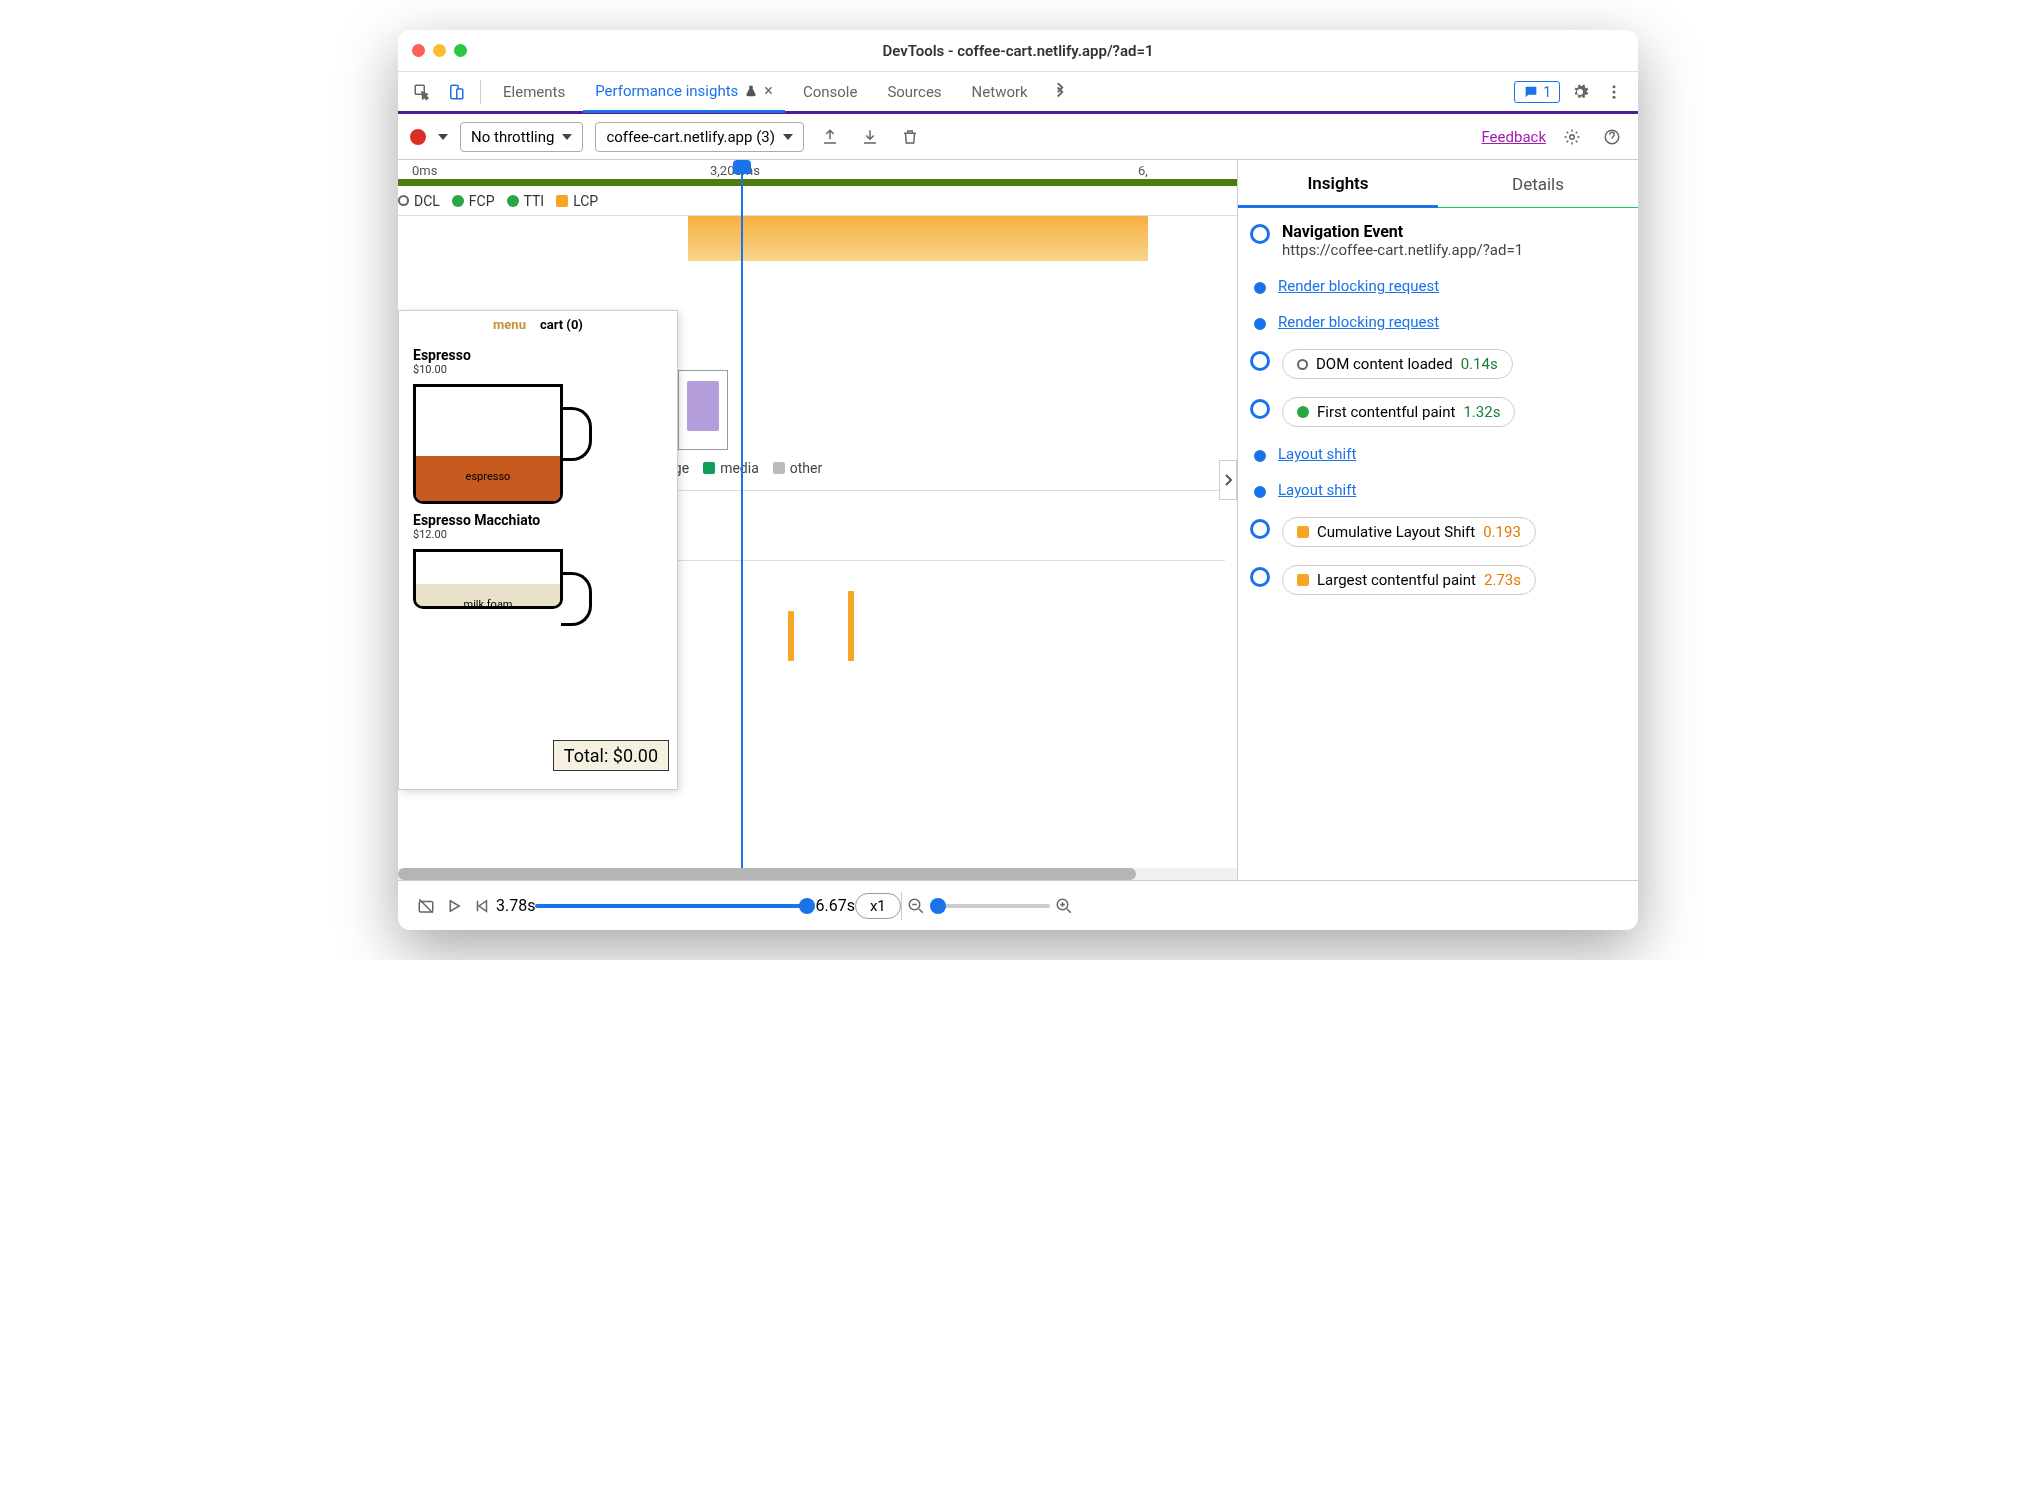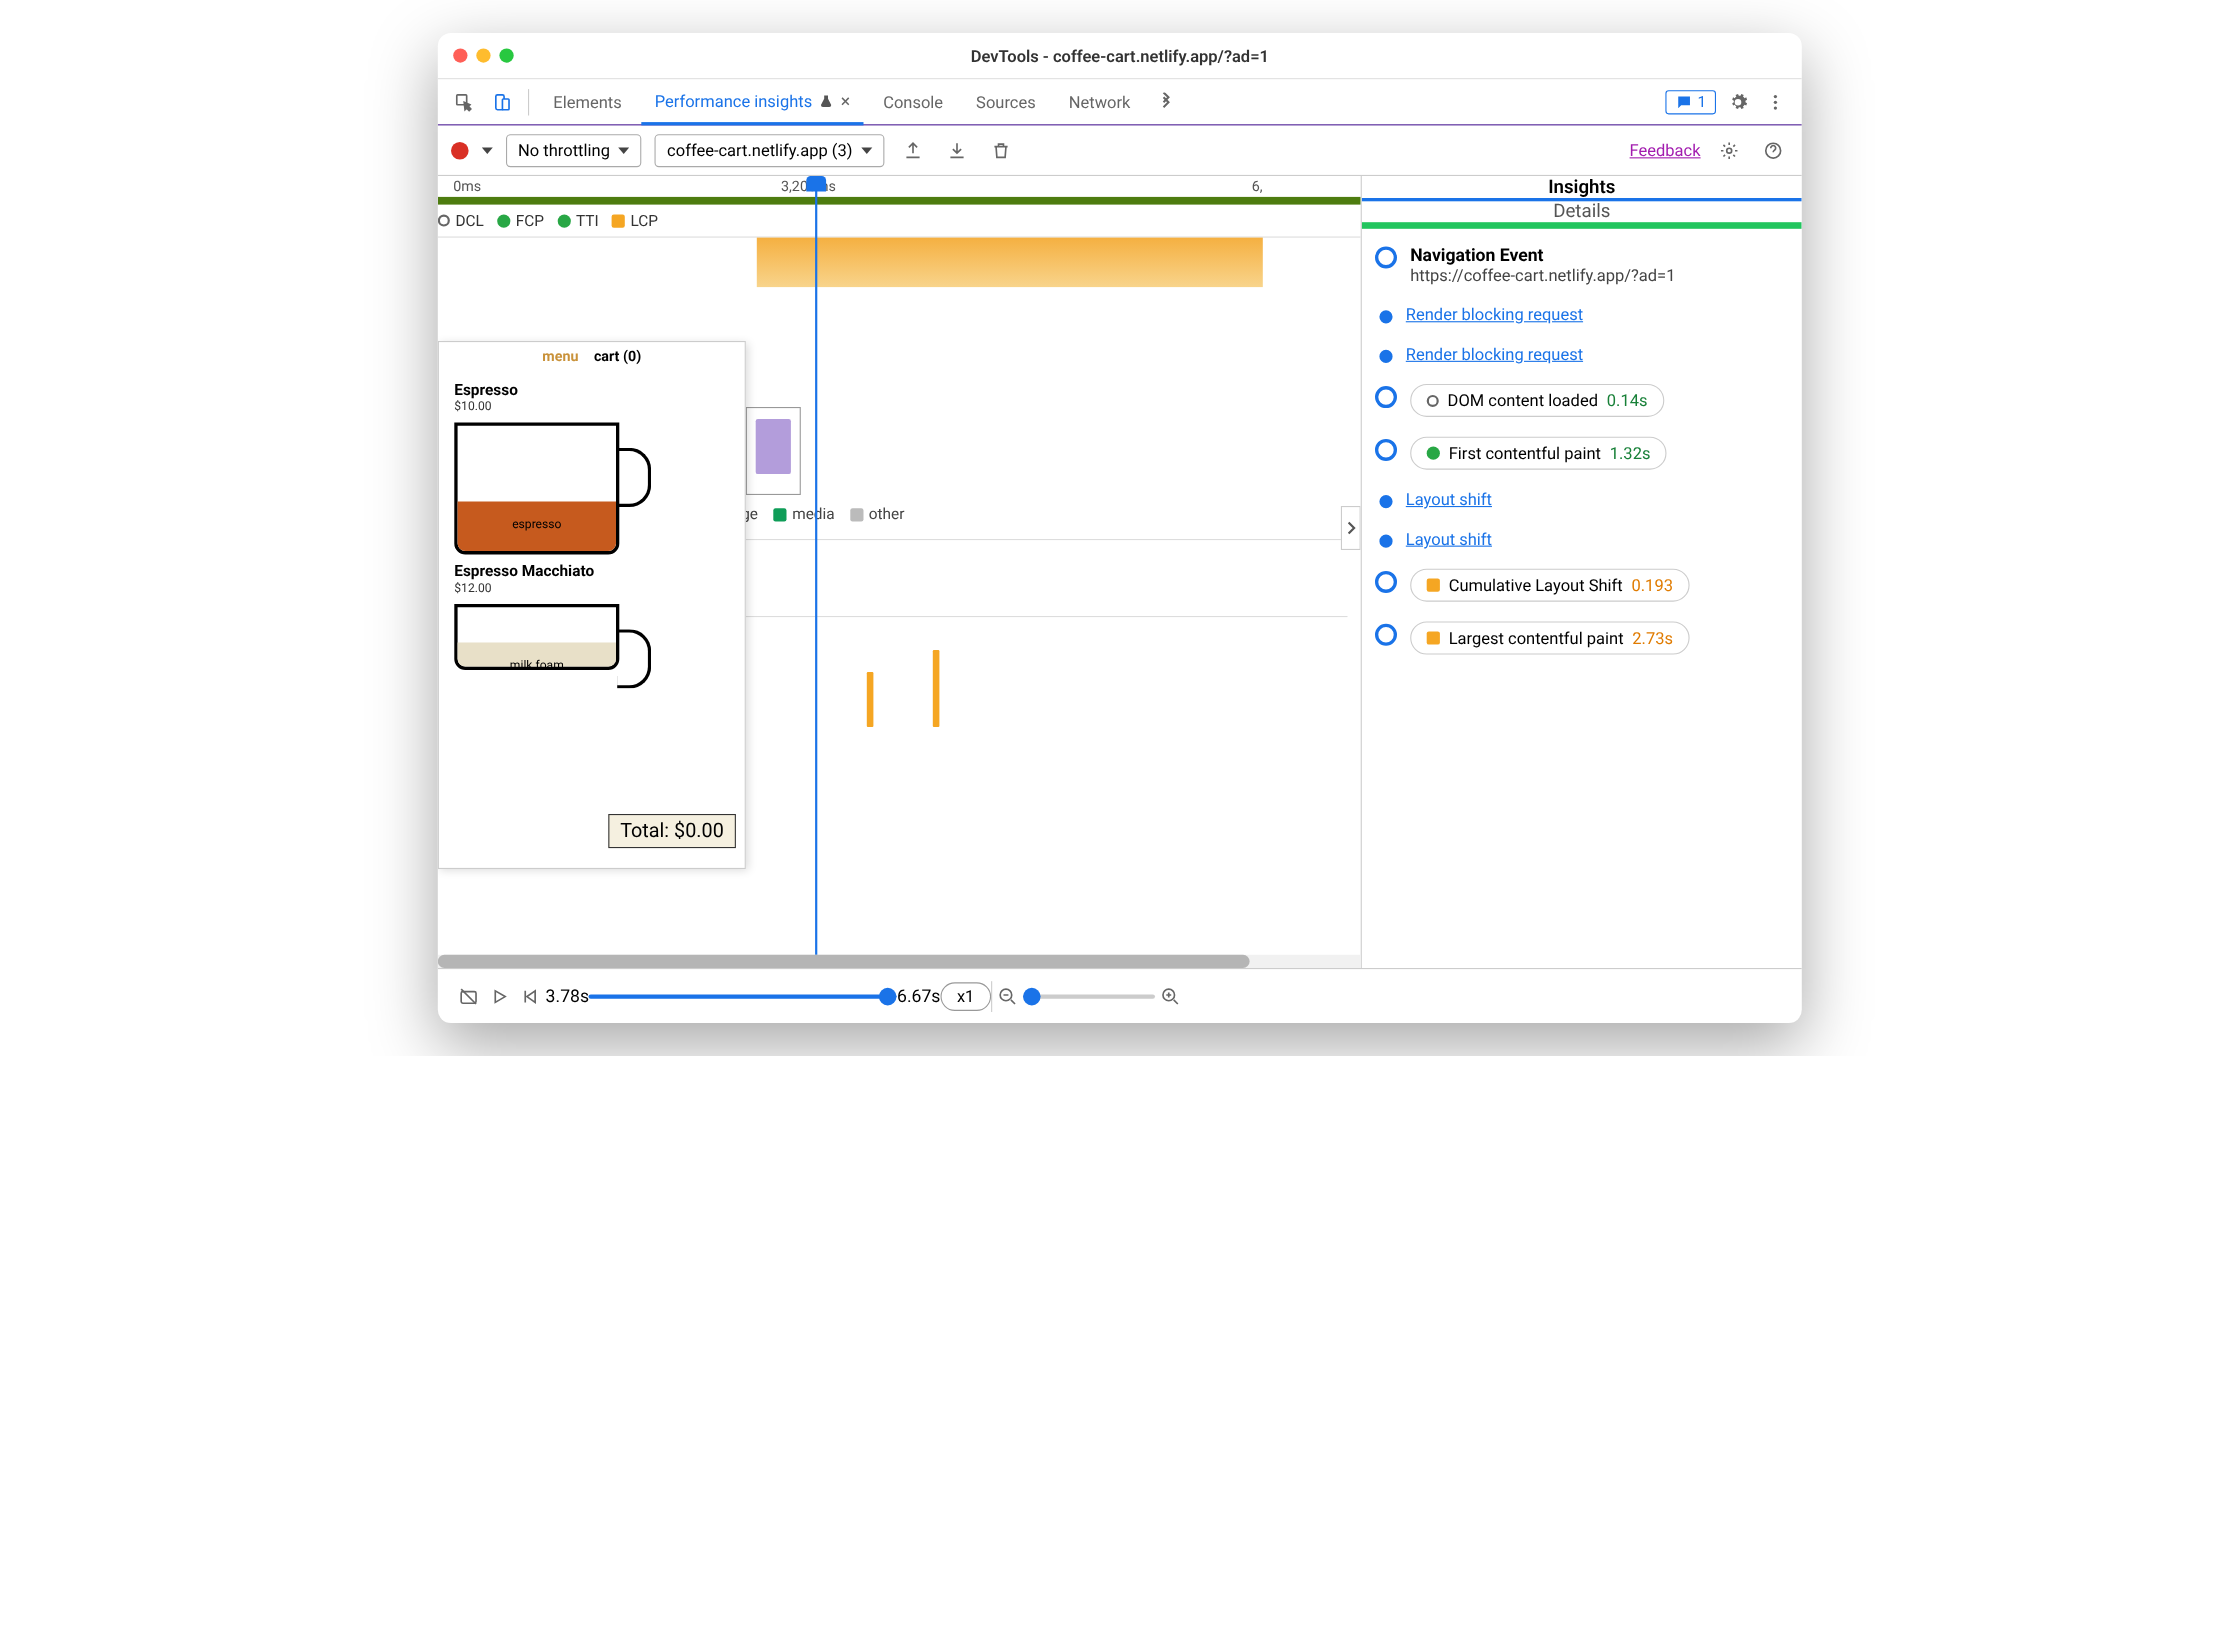--- a/index.html
+++ b/index.html
@@ -5,21 +5,21 @@
 * { box-sizing: border-box; margin: 0; padding: 0; font-family: -apple-system, BlinkMacSystemFont, "Segoe UI", Roboto, sans-serif; }
 body { background: #fff; }
 .window { width: 1240px; height: 900px; margin: 30px auto; border-radius: 12px; box-shadow: 0 20px 60px rgba(0,0,0,0.35); overflow: hidden; background: #fff; display: flex; flex-direction: column; }
 .titlebar { height: 42px; display: flex; align-items: center; padding: 0 14px; border-bottom: 1px solid #e0e0e0; position: relative; }
 .traffic { display: flex; gap: 8px; }
 .tl { width: 13px; height: 13px; border-radius: 50%; }
 .tl.r { background: #ff5f57; }
 .tl.y { background: #febc2e; }
 .tl.g { background: #28c840; }
 .title { position: absolute; left: 50%; transform: translateX(-50%); font-size: 15px; font-weight: 600; color: #333; }
-.tabstrip { height: 42px; display: flex; align-items: center; padding: 0 10px; border-bottom: 1px solid #4c1d95; gap: 6px; }
+.tabstrip { height: 42px; display: flex; align-items: center; padding: 0 10px; border-bottom: 3px solid #4c1d95; gap: 6px; }
 .tool-icon { width: 28px; height: 28px; display: flex; align-items: center; justify-content: center; color: #666; cursor: pointer; }
 .tool-icon svg { width: 18px; height: 18px; }
 .vdiv { width: 1px; height: 24px; background: #ccc; margin: 0 4px; }
 .tab { padding: 0 12px; height: 42px; display: flex; align-items: center; color: #666; font-size: 15px; cursor: pointer; gap: 6px; }
 .tab.active { color: #1a73e8; border-bottom: 3px solid #1a73e8; margin-bottom: -1px; }
 .spacer { flex: 1; }
 .badge-btn { display: flex; align-items: center; gap: 4px; border: 1px solid #1a73e8; border-radius: 3px; padding: 2px 8px; color: #1a73e8; font-size: 14px; cursor: pointer; }
 .toolbar { height: 46px; display: flex; align-items: center; padding: 0 12px; gap: 12px; border-bottom: 1px solid #ccc; }
 .rec { width: 16px; height: 16px; border-radius: 50%; background: #d93025; }
 .dd-btn { display: flex; align-items: center; gap: 8px; border: 1px solid #aaa; border-radius: 4px; padding: 5px 10px; font-size: 15px; cursor: pointer; background: #fff; }
@@ -53,21 +53,21 @@
 .cup-bg { position: absolute; right: 5px; top: 10px; width: 140px; height: 80px; background: radial-gradient(ellipse at 60% 40%, #fff 30%, #ddd 40%, #3a2518 55%); border-radius: 50%; }
 .preview-body { padding: 10px 14px; }
 .preview-body h4 { font-size: 14px; font-weight: bold; }
 .preview-body .price { font-size: 11px; color: #333; margin-bottom: 8px; }
 .mug { width: 150px; height: 120px; border: 3px solid #000; border-radius: 0 0 10px 10px; margin: 8px 0; position: relative; }
 .mug::after { content: ''; position: absolute; right: -32px; top: 20px; width: 28px; height: 48px; border: 3px solid #000; border-left: none; border-radius: 0 20px 20px 0; }
 .mug .fill { position: absolute; bottom: 0; left: 0; right: 0; height: 45px; background: #c65a1e; border-radius: 0 0 7px 7px; text-align: center; font-size: 11px; padding-top: 14px; }
 .total-box { position: absolute; bottom: 18px; right: 8px; background: #f5f0e0; border: 1px solid #333; padding: 4px 10px; font-size: 18px; }
 .collapse-btn { position: absolute; right: 0; top: 300px; width: 18px; height: 40px; border: 1px solid #ccc; background: #fff; display: flex; align-items: center; justify-content: center; cursor: pointer; }
 .insights-pane { width: 400px; display: flex; flex-direction: column; }
-.ins-tabs { height: 48px; display: flex; border-bottom: 6px solid #22c55e; flex-direction: column; }
+.ins-tabs { height: 48px; display: flex; border-bottom: 1px solid #22c55e; }
 .ins-tab { flex: 1; display: flex; align-items: center; justify-content: center; font-size: 17px; color: #555; cursor: pointer; }
 .ins-tab.active { color: #000; font-weight: 600; border-bottom: 3px solid #1a73e8; margin-bottom: -1px; }
 .ins-body { flex: 1; overflow-y: auto; padding: 14px 12px; }
 .tline { position: relative; }
 .tline-item { display: flex; gap: 12px; margin-bottom: 18px; align-items: flex-start; }
 .node { width: 20px; height: 20px; border: 3px solid #1a73e8; border-radius: 50%; background: #fff; flex-shrink: 0; margin-top: 2px; }
 .node.sm { width: 12px; height: 12px; background: #1a73e8; margin-left: 4px; margin-top: 5px; }
 .tline-content { flex: 1; }
 .pill { display: inline-flex; align-items: center; gap: 8px; border: 1px solid #ccc; border-radius: 18px; padding: 5px 14px; font-size: 15px; }
 .ins-link { color: #1a73e8; text-decoration: underline; font-size: 15px; cursor: pointer; }

